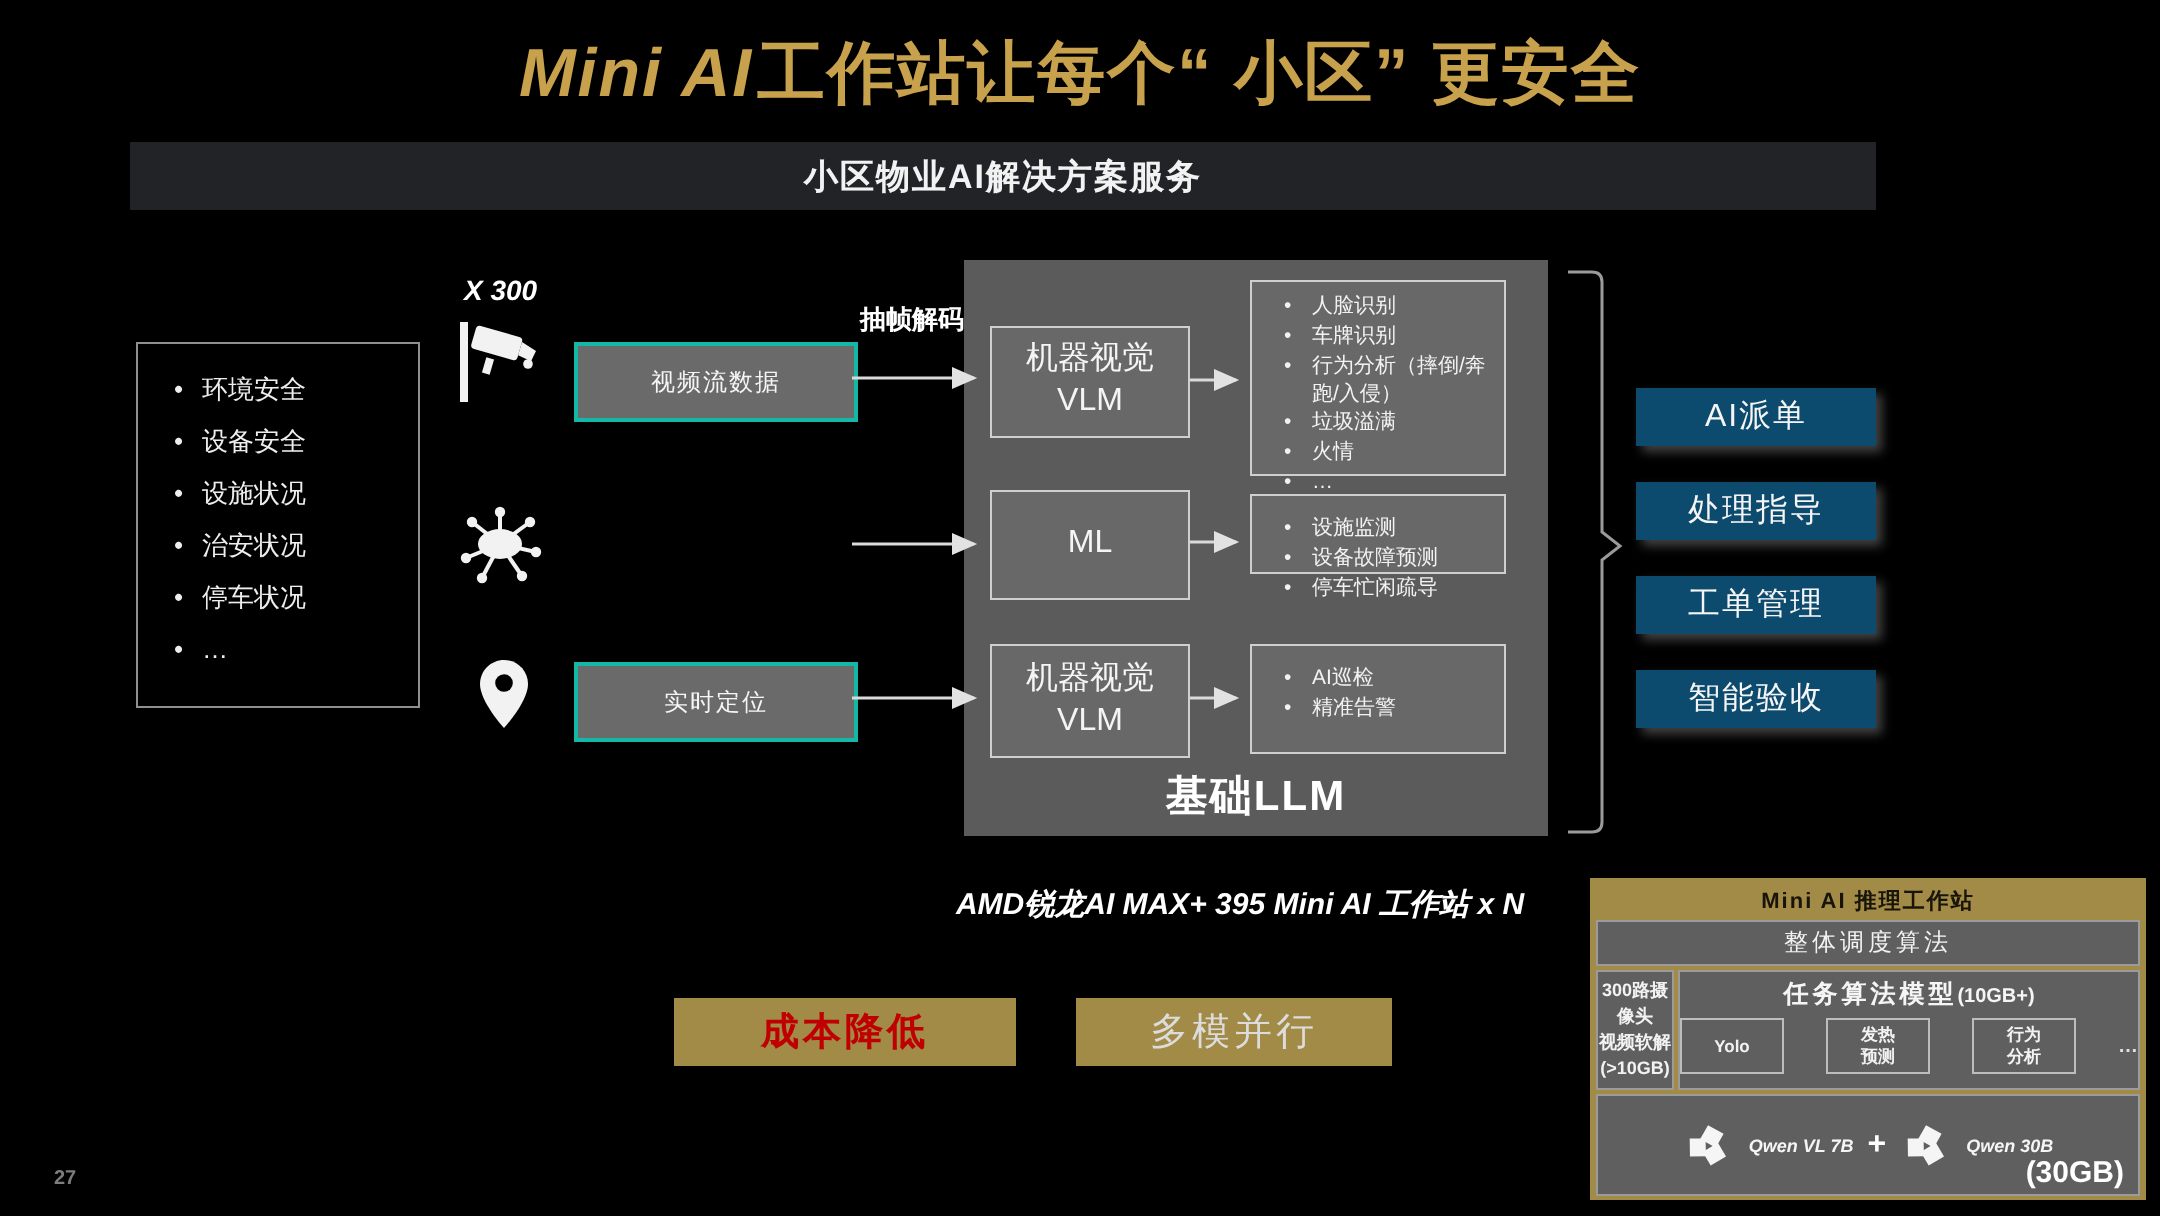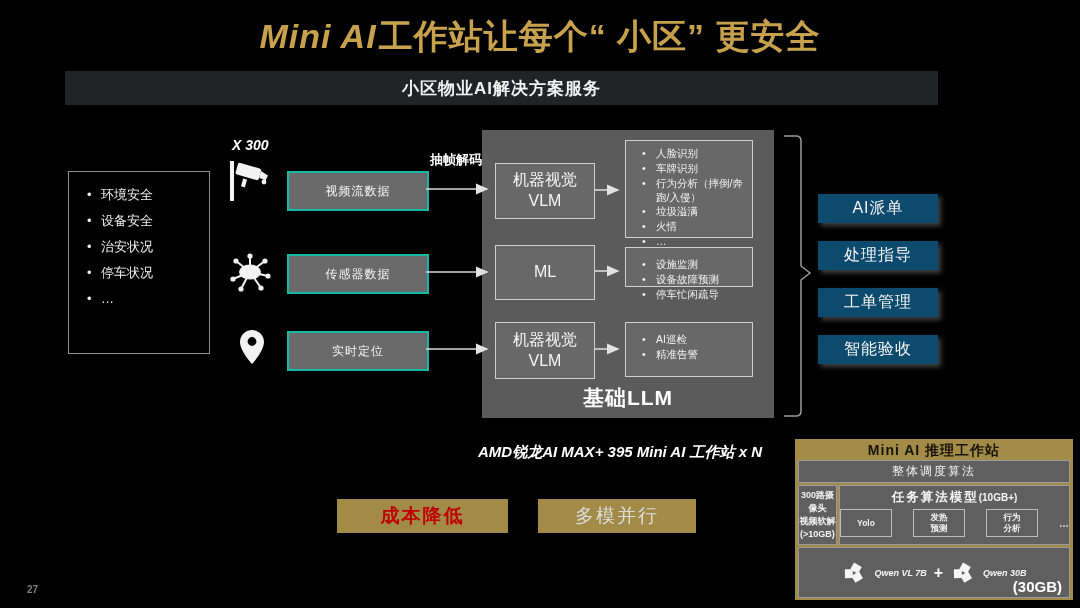--- a/index.html
+++ b/index.html
@@ -54,21 +54,21 @@
     font-weight:bold;font-style:italic;color:#fff;}
   
   .gold-btn{height:34px;background:#A28B46;display:flex;align-items:center;justify-content:center;letter-spacing:2px;}
   #btn-cost{left:337px;top:499px;width:171px;font-size:19px;font-weight:bold;color:#C00000;}
   #btn-parallel{left:538px;top:499px;width:158px;font-size:19px;color:#dcdcdc;}
   
   #ws{left:795px;top:439px;width:278px;height:161px;background:#A28B46;
     box-sizing:border-box;padding:2px 3px;display:flex;flex-direction:column;}
   #ws .panel{background:#5f5f5f;border:1px solid #9b9b9b;box-sizing:border-box;}
   #ws-title{height:19px;display:flex;align-items:center;justify-content:center;
-    font-size:14px;font-weight:bold;color:#18140a;letter-spacing:1px;}
+    font-size:11px;font-weight:bold;color:#18140a;letter-spacing:1px;}
   #ws-scheduler{height:23px;margin-bottom:2px;display:flex;align-items:center;justify-content:center;
     font-size:12px;color:#f2f2f2;letter-spacing:2px;}
   #ws-mid{display:flex;gap:2px;margin-bottom:2px;height:60px;}
   #ws-decode{width:80px;display:flex;align-items:center;justify-content:center;text-align:center;
     font-size:9px;font-weight:bold;color:#f2f2f2;white-space:pre-line;line-height:1.45;}
   #ws-task{flex:1;display:flex;flex-direction:column;align-items:center;padding-top:3px;}
   #ws-task-title{font-size:12.5px;font-weight:bold;color:#f5f5f5;letter-spacing:2px;}
   #ws-task-title .size{font-size:10px;letter-spacing:0;}
   #ws-task-row{display:flex;align-items:center;gap:21px;margin-top:3px;}
   .task-chip{width:50px;height:26px;border:1px solid #bdbdbd;display:flex;align-items:center;justify-content:center;
@@ -93,20 +93,21 @@
   </div>
 
   <div id="banner" class="abs">
     <span>小区物业AI解决方案服务</span>
   </div>
 
   <div id="needs" class="abs">
     <ul>
         <li>环境安全</li>
         <li>设备安全</li>
+        <li>设施状况</li>
         <li>治安状况</li>
         <li>停车状况</li>
         <li>…</li>
       </ul>
   </div>
 
   <div id="multiplier" class="abs">X 300</div>
 
   <div id="camera-icon" class="abs icon-slot">
     <svg width="44" height="42" viewBox="0 0 44 42">
@@ -145,21 +146,20 @@
   </div>
 
   <div id="pin-icon" class="abs icon-slot">
     <svg width="24" height="38" viewBox="0 0 24 34">
       <path d="M12 0C5.4 0 0 5.4 0 12c0 9 12 22 12 22s12-13 12-22C24 5.4 18.6 0 12 0z" fill="#f2f2f2"></path>
       <circle cx="12" cy="11.5" r="4.4" fill="#000"></circle>
     </svg>
   </div>
 
   <div id="src-video" class="abs src-box">视频流数据</div>
-  <div id="src-sensor" class="abs src-box">传感器数据</div>
   <div id="src-location" class="abs src-box">实时定位</div>
 
   <div id="decode-label" class="abs">抽帧解码</div>
 
   <div id="engine" class="abs">
     <div id="model-0" class="model-box">机器视觉
 VLM</div>
     <div id="model-1" class="model-box">ML</div>
     <div id="model-2" class="model-box">机器视觉
 VLM</div>

